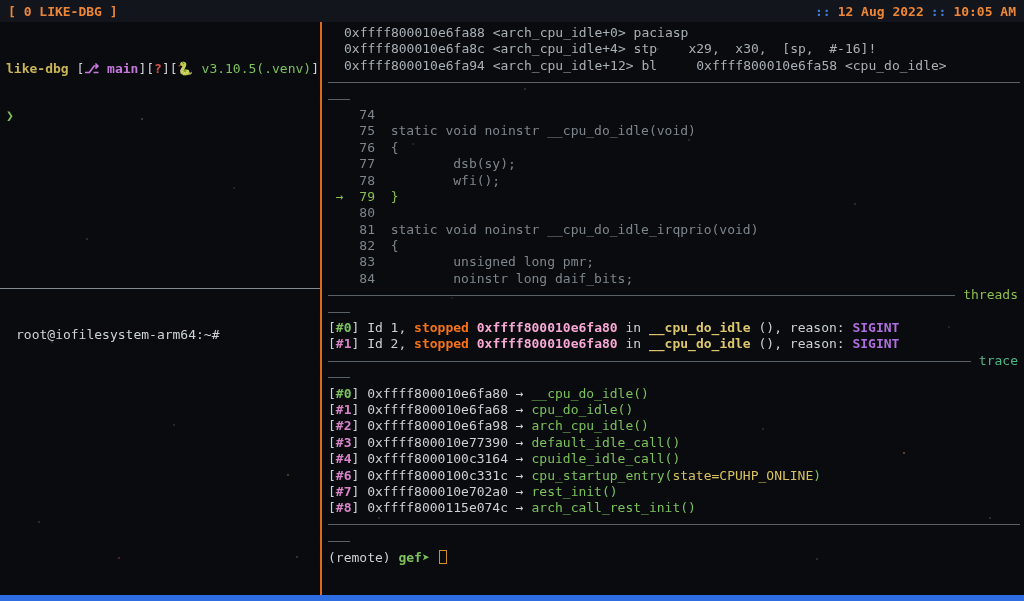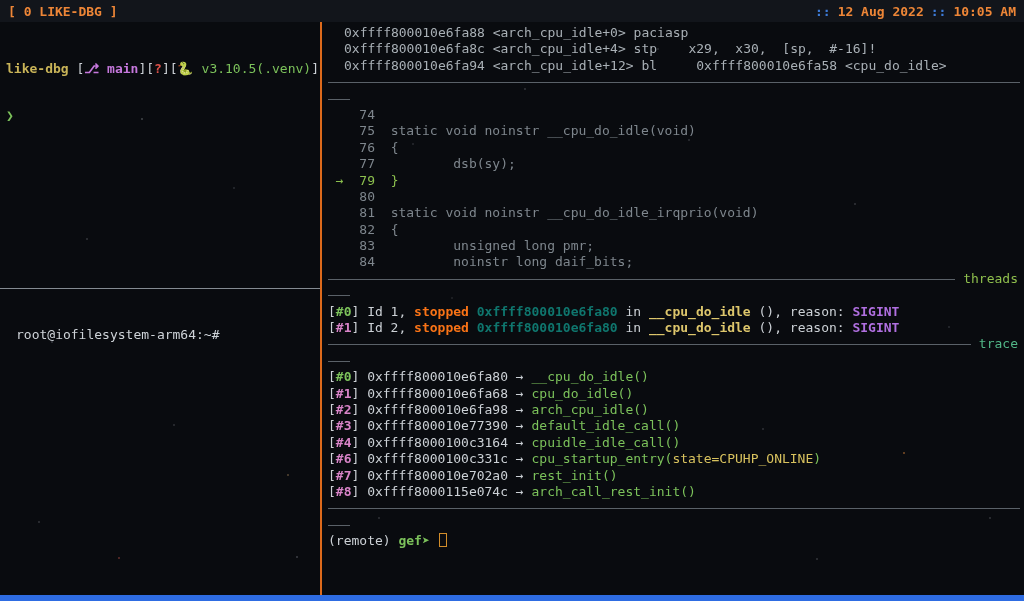--- a/index.html
+++ b/index.html
@@ -43,21 +43,21 @@
   .sep .line{flex:1;height:1px;background:#5a6168}
   .sep .lbl{padding:0 2px 0 8px}
   .lbl-src{color:#41b0c4}
   .lbl-threads{color:#8fbf4d}
   .lbl-trace{color:#52b788}
   .wrap-seg{display:inline-block;width:22px;height:1px;background:#5a6168;vertical-align:middle}
   .src{color:#7e868d}
   .src.cur{color:#8cc04e}
   .c-white{color:#ccd1d6}
   .c-red{color:#f97316;font-weight:bold}
-  .c-blue{color:#0f766e;font-weight:bold}
+  .c-blue{color:#f9a8d4;font-weight:bold}
   .c-yellow{color:#ddc66c;font-weight:bold}
   .c-purple{color:#b06fe0;font-weight:bold}
   .c-args{color:#d8c25e}
   .frame-green{color:#7cc25b;font-weight:bold}
   .frame-pink{color:#d884c8;font-weight:bold}
   .func-green{color:#7cc25b}
   .gefp .mode{color:#ccd1d6}
   .gefp .gef{color:#7cc25b;font-weight:bold}
   .cursor{display:inline-block;width:8px;height:14px;border:1px solid #d28d2a;vertical-align:-2px;margin-left:9px}
   .bottombar{position:absolute;left:0;right:0;bottom:0;height:6px;background:#2e6ce2}
@@ -95,20 +95,21 @@
     <div id="gdb-rows">
         <div class="row asm"><span>0xffff800010e6fa88 </span><span>&lt;arch_cpu_idle+0&gt; </span><span>paciasp</span></div>
         <div class="row asm"><span>0xffff800010e6fa8c </span><span>&lt;arch_cpu_idle+4&gt; </span><span>stp    x29,  x30,  [sp,  #-16]!</span></div>
         <div class="row asm"><span>0xffff800010e6fa94 </span><span>&lt;arch_cpu_idle+12&gt; </span><span>bl     0xffff800010e6fa58 &lt;cpu_do_idle&gt;</span></div>
         <div class="row sep"><span class="line"></span></div>
         <div class="row"><span class="wrap-seg"></span></div>
         <div class="row src"><span>    74  </span><span></span></div>
         <div class="row src"><span>    75  </span><span>static void noinstr __cpu_do_idle(void)</span></div>
         <div class="row src"><span>    76  </span><span>{</span></div>
         <div class="row src"><span>    77  </span><span>        dsb(sy);</span></div>
+        <div class="row src"><span>    78  </span><span>        wfi();</span></div>
         <div class="row src cur"><span> →  79  </span><span>}</span></div>
         <div class="row src"><span>    80  </span><span></span></div>
         <div class="row src"><span>    81  </span><span>static void noinstr __cpu_do_idle_irqprio(void)</span></div>
         <div class="row src"><span>    82  </span><span>{</span></div>
         <div class="row src"><span>    83  </span><span>        unsigned long pmr;</span></div>
         <div class="row src"><span>    84  </span><span>        noinstr long daif_bits;</span></div>
         <div class="row sep"><span class="line"></span><span class="lbl lbl-threads">threads</span></div>
         <div class="row"><span class="wrap-seg"></span></div>
         <div class="row"><span class="c-white">[</span><span class="frame-green">#0</span><span class="c-white">] Id 1, </span><span class="c-red">stopped</span><span class="c-white"> </span><span class="c-blue">0xffff800010e6fa80</span><span class="c-white"> in </span><span class="c-yellow">__cpu_do_idle</span><span class="c-white"> (), reason: </span><span class="c-purple">SIGINT</span></div>
         <div class="row"><span class="c-white">[</span><span class="frame-pink">#1</span><span class="c-white">] Id 2, </span><span class="c-red">stopped</span><span class="c-white"> </span><span class="c-blue">0xffff800010e6fa80</span><span class="c-white"> in </span><span class="c-yellow">__cpu_do_idle</span><span class="c-white"> (), reason: </span><span class="c-purple">SIGINT</span></div>

